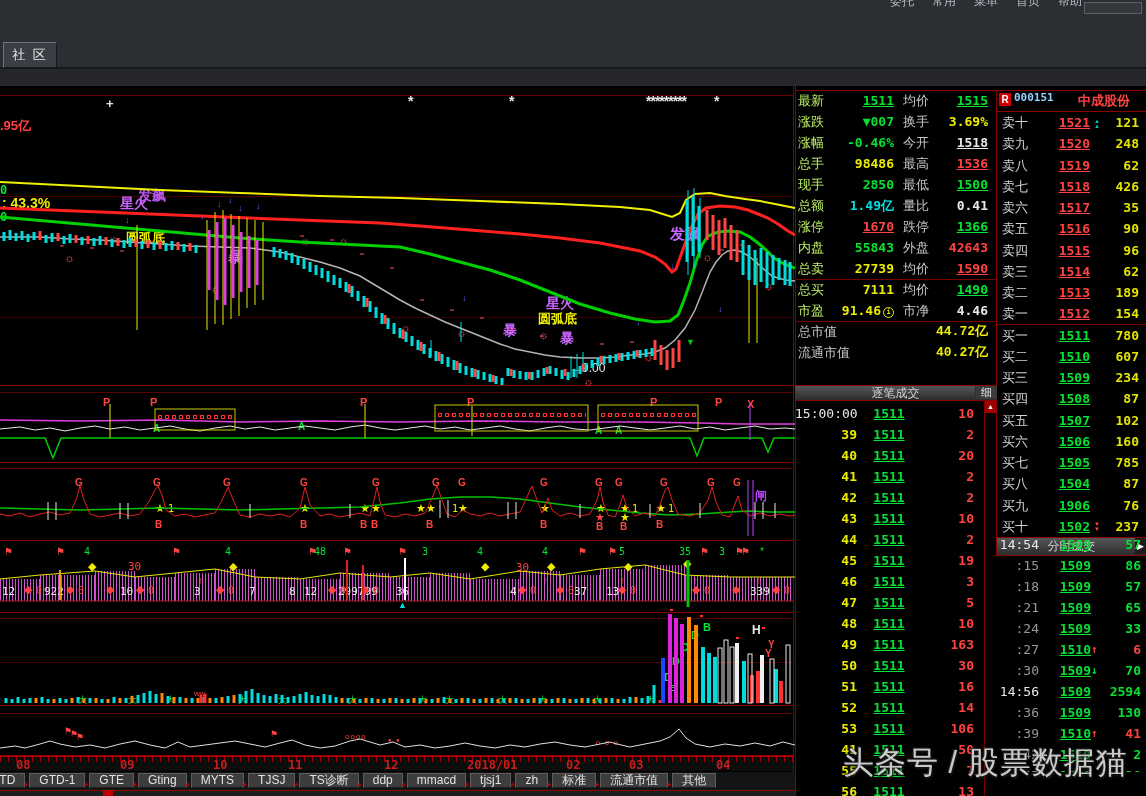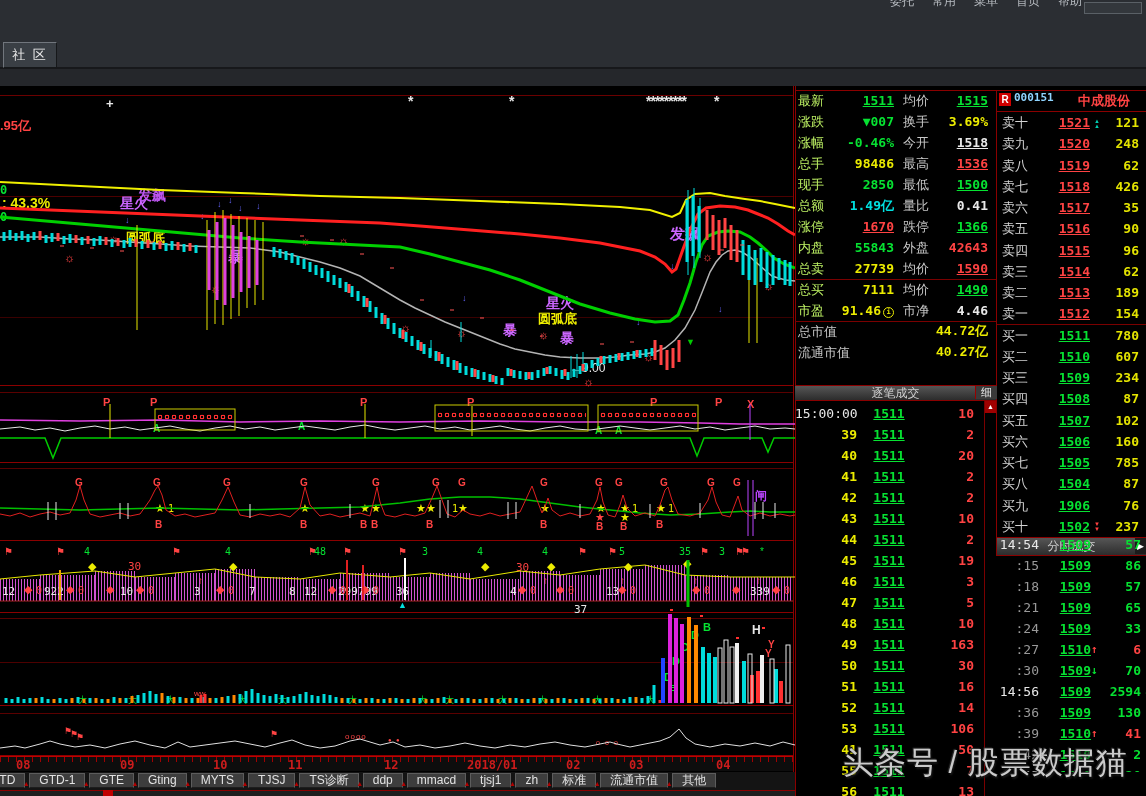--- a/index.html
+++ b/index.html
@@ -302,21 +302,21 @@
 <span class="mk cw mono" style="left:2px;top:586px;font-size:11px">12</span>
 <span class="mk cw mono" style="left:44px;top:586px;font-size:11px">922</span>
 <span class="mk cw mono" style="left:120px;top:586px;font-size:11px">10</span>
 <span class="mk cw mono" style="left:194px;top:586px;font-size:11px">3</span>
 <span class="mk cw mono" style="left:249px;top:586px;font-size:11px">7</span>
 <span class="mk cw mono" style="left:289px;top:586px;font-size:11px">8</span>
 <span class="mk cw mono" style="left:304px;top:586px;font-size:11px">12</span>
 <span class="mk cw mono" style="left:338px;top:586px;font-size:11px">299799</span>
 <span class="mk cw mono" style="left:396px;top:586px;font-size:11px">36</span>
 <span class="mk cw mono" style="left:510px;top:586px;font-size:11px">4</span>
-<span class="mk cw mono" style="left:574px;top:604px;font-size:11px">37</span>
+<span class="mk cw mono" style="left:574px;top:586px;font-size:11px">37</span>
 <span class="mk cw mono" style="left:606px;top:586px;font-size:11px">13</span>
 <span class="mk cw mono" style="left:750px;top:586px;font-size:11px">339</span>
 <span class="mk cr mono" style="left:128px;top:561px;font-size:11px">30</span>
 <span class="mk cr mono" style="left:516px;top:562px;font-size:11px">30</span>
 <span class="mk cr" style="left:24px;top:584px;font-size:11px">◆</span>
 <span class="mk cr" style="left:66px;top:584px;font-size:11px">◆</span>
 <span class="mk cr" style="left:106px;top:584px;font-size:11px">◆</span>
 <span class="mk cr" style="left:136px;top:584px;font-size:11px">◆</span>
 <span class="mk cr" style="left:216px;top:584px;font-size:11px">◆</span>
 <span class="mk cr" style="left:328px;top:584px;font-size:11px">◆</span>

